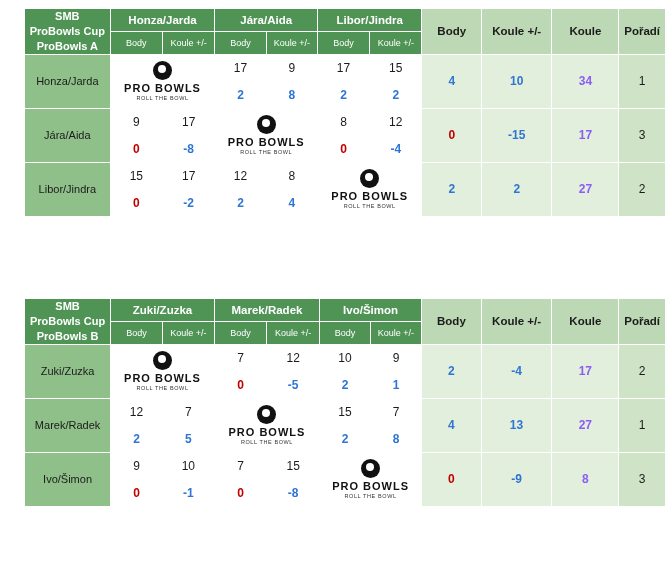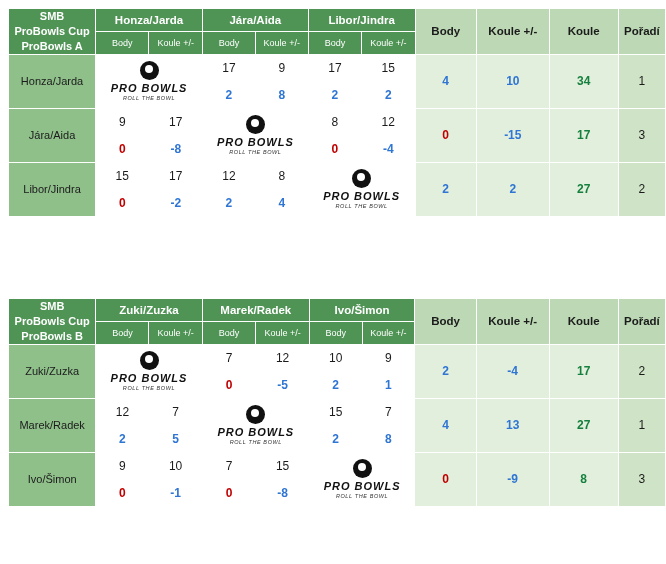--- a/index.html
+++ b/index.html
@@ -4,21 +4,21 @@
 <style>
   html,body{margin:0;padding:0;}
   body{
     width:666px;height:564px;
     background:#ffffff;
     font-family:"Liberation Sans", sans-serif;
     font-size:11px;
     color:#222;
     overflow:hidden;
   }
-  .table-wrap{position:absolute;left:8px;}
+  .table-wrap{position:absolute;left:24px;}
   table.standings{
     border-collapse:collapse;
     table-layout:fixed;
     background:#ffffff;
   }
   table.standings td,table.standings th{
     border:1px solid #ffffff;
     padding:0;
     text-align:center;
     vertical-align:middle;
@@ -89,21 +89,20 @@
   .logo-cell{
     background:#ffffff;
     border:1px solid #ffffff;
   }
   .logo-box{
     display:flex;
     flex-direction:column;
     align-items:center;
     justify-content:center;
     line-height:1;
-    font-style:italic;
   }
   .logo-ball{
     width:19px;height:19px;border-radius:50%;
     background:#111111;
     position:relative;
     margin-bottom:3px;
   }
   .logo-ball:after{
     content:"";
     position:absolute;
@@ -132,21 +131,21 @@
     color:#333333;
     margin-top:2px;
   }
   
   .sum-cell{
     background:#e3efdd;
     font-size:12px;
     font-weight:bold;
     border:1px solid #ffffff;
   }
-  .sum-cell.plain{color:#15803d;font-weight:bold;}
+  .sum-cell.plain{color:#8b5cf6;font-weight:bold;}
   .rank-cell{
     background:#cfe4c6;
     font-size:12px;
     color:#1b1b1b;
     border:1px solid #ffffff;
   }
 </style>
 </head>
 <body>
 

